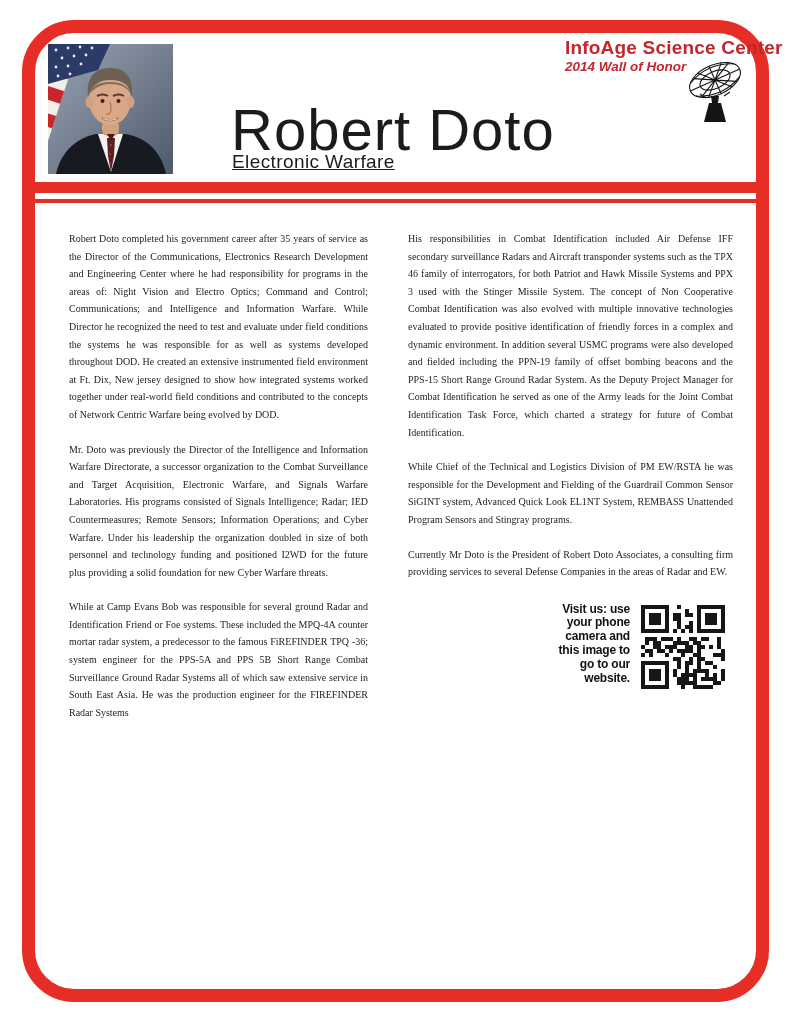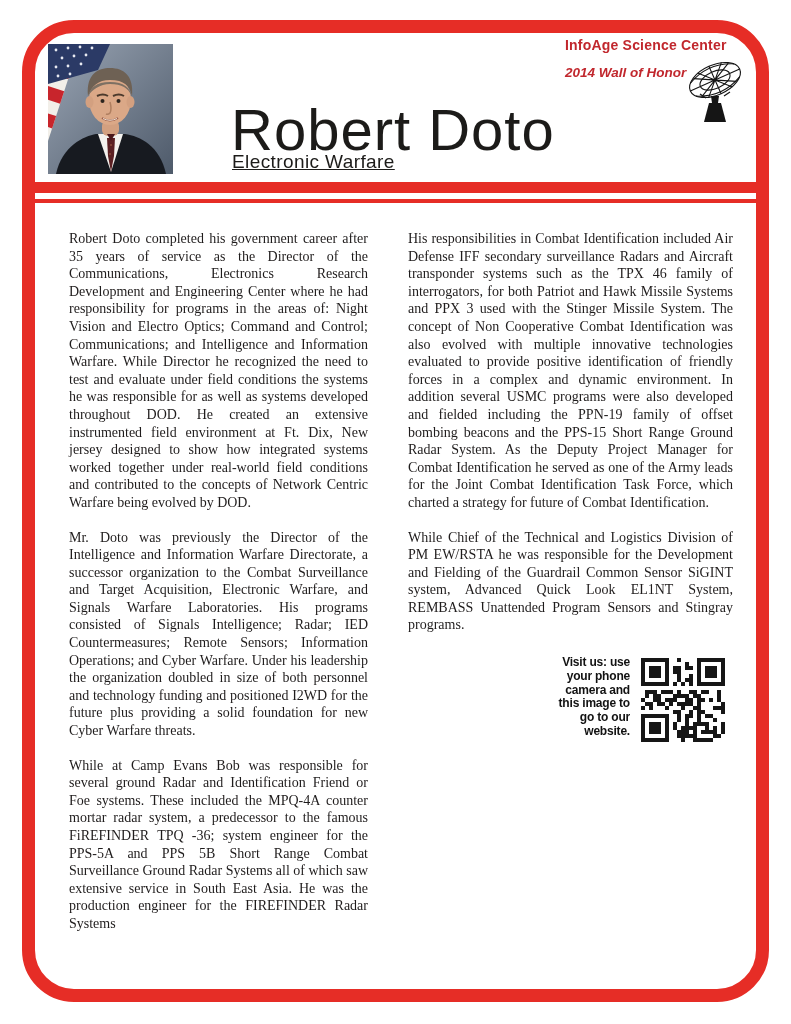--- a/index.html
+++ b/index.html
@@ -9,26 +9,26 @@
   .frame{position:absolute;left:22px;top:20px;width:747px;height:982px;box-sizing:border-box;
          border:13px solid var(--red);border-radius:52px;}
   .band-thick{position:absolute;left:22px;top:182px;width:747px;height:11px;background:var(--red);}
   .band-thin{position:absolute;left:22px;top:199px;width:747px;height:4px;background:var(--red);}
   .photo{position:absolute;left:48px;top:44px;width:125px;height:130px;}
   .page-title{position:absolute;left:231px;top:96px;font-size:58px;font-weight:500;
               color:#1c1b19;letter-spacing:1px;}
   .page-subtitle{position:absolute;left:232px;top:151px;font-size:19px;font-weight:500;
               color:#1c1b19;letter-spacing:.4px;text-decoration:underline;}
   .brand{position:absolute;left:565px;top:37px;color:var(--brand-red);line-height:1.15;}
-  .brand-org{font-size:14px;font-weight:bold;letter-spacing:.2px;}
-  .brand-honor{font-size:13.5px;font-weight:bold;font-style:italic;margin-top:12px;}
+  .brand-org{font-size:19px;font-weight:bold;letter-spacing:.2px;}
+  .brand-honor{font-size:13.5px;font-weight:bold;font-style:italic;}
   .dish{position:absolute;left:678px;top:56px;width:70px;height:70px;}
   .columns{position:absolute;left:69px;top:230px;width:664px;display:grid;
            grid-template-columns:299px 325px;column-gap:40px;}
-  .col p{margin:0 0 17px 0;font-family:"Liberation Serif",serif;font-size:14px;
+  .col p{margin:0 0 17px 0;font-family:"Liberation Serif",serif;font-size:10px;
          line-height:17.6px;text-align:justify;color:var(--ink);hyphens:auto;}
   .qr-row{display:flex;justify-content:flex-end;align-items:flex-start;gap:9px;
           margin:22px 6px 0 0;}
   .visit{width:74px;text-align:right;font-weight:bold;font-size:12px;line-height:13.8px;
          color:#121212;letter-spacing:-.2px;}
   .qr{width:88px;height:88px;display:block;}
 </style>
 </head>
 <body>
 
@@ -127,20 +127,21 @@
 
   <div class="columns">
     <div class="col">
       <p>Robert Doto completed his government career after 35 years of service as the Director of the Communications, Electronics Research Development and Engineering Center where he had responsibility for programs in the areas of: Night Vision and Electro Optics; Command and Control; Communications; and Intelligence and Information Warfare. While Director he recognized the need to test and evaluate under field conditions the systems he was responsible for as well as systems developed throughout DOD. He created an extensive instrumented field environment at Ft. Dix, New jersey designed to show how integrated systems worked together under real-world field conditions and contributed to the concepts of Network Centric Warfare being evolved by DOD.</p>
       <p>Mr. Doto was previously the Director of the Intelligence and Information Warfare Directorate, a successor organization to the Combat Surveillance and Target Acquisition, Electronic Warfare, and Signals Warfare Laboratories. His programs consisted of Signals Intelligence; Radar; IED Countermeasures; Remote Sensors; Information Operations; and Cyber Warfare. Under his leadership the organization doubled in size of both personnel and technology funding and positioned I2WD for the future plus providing a solid foundation for new Cyber Warfare threats.</p>
       <p>While at Camp Evans Bob was responsible for several ground Radar and Identification Friend or Foe systems. These included the MPQ-4A counter mortar radar system, a predecessor to the famous FiREFINDER TPQ -36; system engineer for the PPS-5A and PPS 5B Short Range Combat Surveillance Ground Radar Systems all of which saw extensive service in South East Asia. He was the production engineer for the FIREFINDER Radar Systems</p>
     </div>
     <div class="col">
       <p>His responsibilities in Combat Identification included Air Defense IFF secondary surveillance Radars and Aircraft transponder systems such as the TPX 46 family of interrogators, for both Patriot and Hawk Missile Systems and PPX 3 used with the Stinger Missile System. The concept of Non Cooperative Combat Identification was also evolved with multiple innovative technologies evaluated to provide positive identification of friendly forces in a complex and dynamic environment. In addition several USMC programs were also developed and fielded including the PPN-19 family of offset bombing beacons and the PPS-15 Short Range Ground Radar System. As the Deputy Project Manager for Combat Identification he served as one of the Army leads for the Joint Combat Identification Task Force, which charted a strategy for future of Combat Identification.</p>
       <p>While Chief of the Technical and Logistics Division of PM EW/RSTA he was responsible for the Development and Fielding of the Guardrail Common Sensor SiGINT system, Advanced Quick Look EL1NT System, REMBASS Unattended Program Sensors and Stingray programs.</p>
+      <p>Currently Mr Doto is the President of Robert Doto Associates, a consulting firm providing services to several Defense Companies in the areas of Radar and EW.</p>
 
       <div class="qr-row">
         <div class="visit">Visit us: use your phone camera and this image to go to our website.</div>
         <svg class="qr" id="qr-svg" viewBox="0 0 88 88">
           <rect x="0" y="0" width="88" height="88" fill="#ffffff"></rect>
         <rect x="2" y="2" width="4" height="4" fill="#161616"></rect>
             <rect x="6" y="2" width="4" height="4" fill="#161616"></rect>
             <rect x="10" y="2" width="4" height="4" fill="#161616"></rect>
             <rect x="14" y="2" width="4" height="4" fill="#161616"></rect>
             <rect x="18" y="2" width="4" height="4" fill="#161616"></rect>

